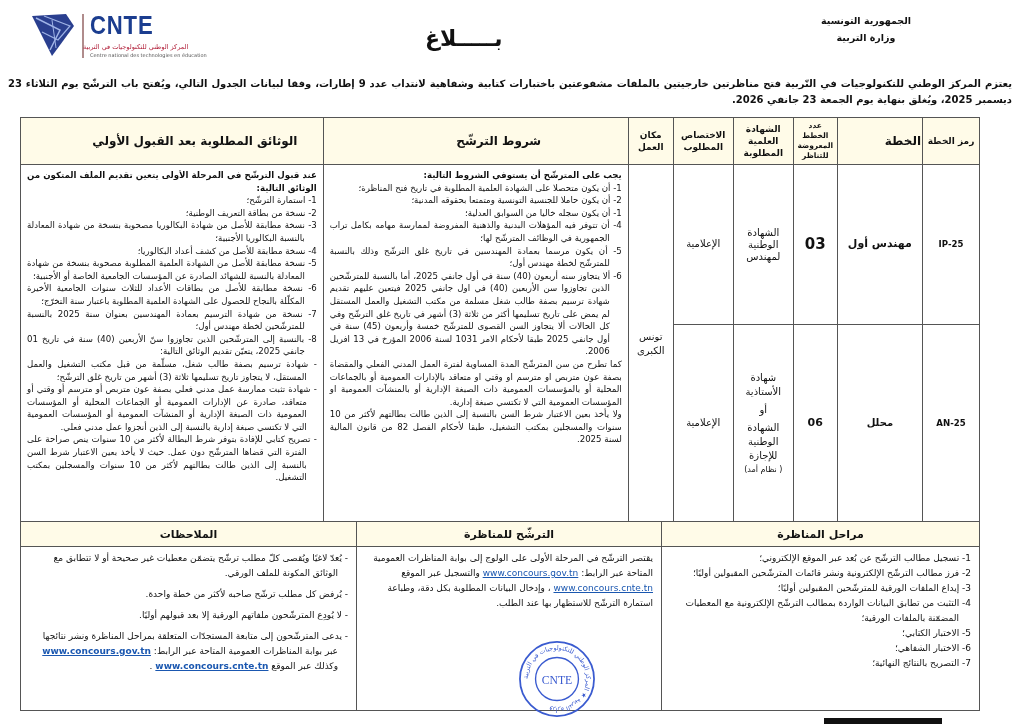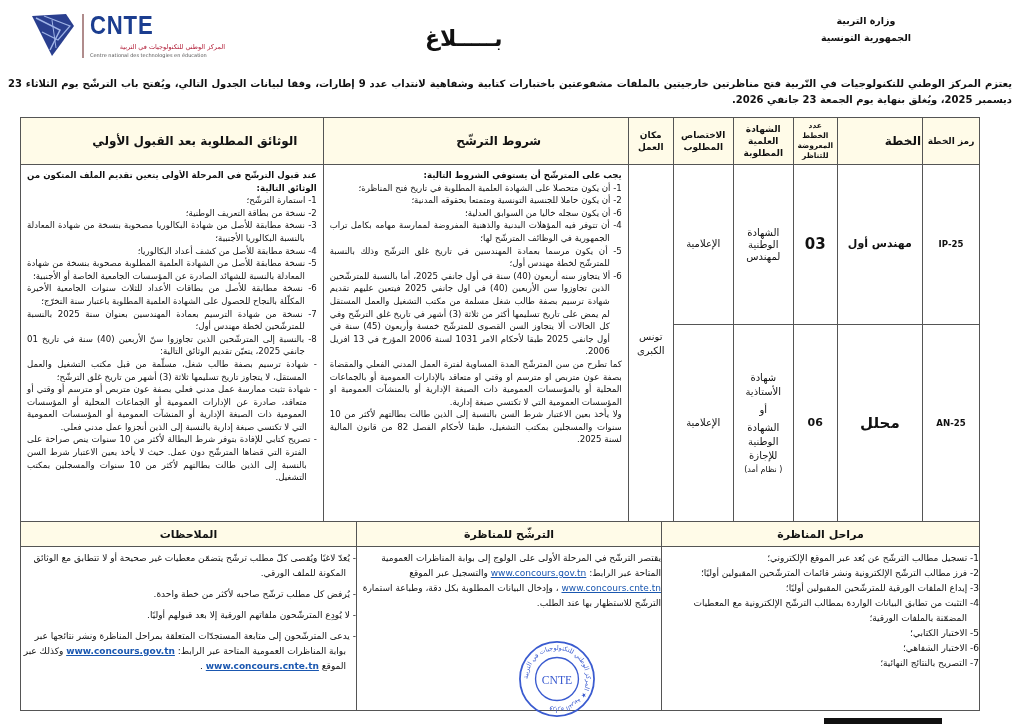--- a/index.html
+++ b/index.html
@@ -2,21 +2,21 @@
 <html><head>
 <meta charset="utf-8">
 <style>
   html, body { margin:0; padding:0; background:#ffffff; }
   body { width:1024px; height:724px; overflow:hidden; position:relative; font-family:"DejaVu Sans", sans-serif; color:#111; }
   
   .logo { position:absolute; left:30px; top:10px; width:210px; height:50px; }
   .logo svg { position:absolute; left:0; top:0; }
   .logo .sep { position:absolute; left:52px; top:4px; width:2px; height:44px; background:#b08c8c; }
   .logo .brand { position:absolute; left:60px; top:0px; font-family:"Liberation Sans", sans-serif; font-weight:bold; font-size:26px; color:#1b3d8f; letter-spacing:1px; transform:scaleX(0.85); transform-origin:left; }
-  .logo .sub-ar { position:absolute; left:65px; top:33px; font-size:6.5px; color:#b2203a; direction:rtl; width:130px; text-align:right; }
+  .logo .sub-ar { position:absolute; left:53px; top:33px; font-size:6.5px; color:#b2203a; direction:rtl; width:130px; text-align:left; }
   .logo .sub-fr { position:absolute; left:60px; top:42px; font-size:5px; color:#555; }
   .gov { position:absolute; right:58px; top:12px; text-align:center; font-size:9.5px; line-height:17px; font-weight:bold; direction:rtl; width:200px; }
   .title { position:absolute; left:425px; top:26px; width:150px; text-align:left; font-size:22px; font-weight:bold; direction:rtl; letter-spacing:2px; }
   .intro { position:absolute; left:8px; right:12px; top:76px; direction:rtl; font-size:10px; font-weight:bold; line-height:16px; text-align:justify; }
   
   table { border-collapse:collapse; position:absolute; direction:rtl; }
   td, th { border:1px solid #555; vertical-align:middle; }
   .hdr { background:#fffbe8; font-weight:bold; text-align:center; }
   #main { left:20px; top:117px; width:960px; }
   #main th { font-size:9px; line-height:12px; height:44px; font-weight:bold; }
@@ -25,21 +25,21 @@
   .c { text-align:center; }
   .cond, .docs { padding:4px 6px; text-align:justify; vertical-align:top !important; }
   .docs { vertical-align:top; }
   .u { }
   .b { font-weight:bold; }
   .li { padding-right:12px; text-indent:-12px; }
   .dash { padding-right:10px; text-indent:-10px; }
   
   #bottom { left:20px; top:521px; width:960px; }
   #bottom th { font-size:11px; height:22px; }
-  #bottom td { font-size:9px; line-height:15px; vertical-align:top; padding:4px 0; }
+  #bottom td { font-size:9px; line-height:15px; vertical-align:top; padding:4px 8px; }
   .link { color:#1a57b0; text-decoration:underline; direction:ltr; unicode-bidi:embed; }
   .stamp { position:absolute; left:518px; top:640px; width:78px; height:78px; }
   .footer-bar { position:absolute; left:824px; top:718px; width:118px; height:6px; background:#111; }
 </style>
 </head>
 <body>
 
 <div class="logo">
   <svg width="50" height="50" viewBox="0 0 50 50">
     <polygon points="2,6 36,4 44,16 22,46" fill="#2a3f8f"></polygon>
@@ -47,22 +47,22 @@
     <polyline points="14,6 40,16 28,30 12,22" stroke="#9fb3e6" stroke-width="1.2" fill="none"></polyline>
     <line x1="22" y1="10" x2="26" y2="38" stroke="#9fb3e6" stroke-width="1"></line>
   </svg>
   <div class="sep"></div>
   <div class="brand">CNTE</div>
   <div class="sub-ar">المركز الوطني للتكنولوجيات في التربية</div>
   <div class="sub-fr">Centre national des technologies en éducation</div>
 </div>
 
 <div class="gov">
+  <div>الجمهورية التونسية</div>
   <div>وزارة التربية</div>
-  <div>الجمهورية التونسية</div>
 </div>
 
 <div class="title">بـــــلاغ</div>
 
 <div class="intro">يعتزم المركز الوطني للتكنولوجيات في التّربية فتح مناظرتين خارجيتين بالملفات مشفوعتين باختبارات كتابية وشفاهية لانتداب عدد 9 إطارات، وفقا لبيانات الجدول التالي، ويُفتح باب الترشّح يوم الثلاثاء 23 ديسمبر 2025، ويُغلق بنهاية يوم الجمعة 23 جانفي 2026.</div>
 
 <table id="main">
   <colgroup>
     <col style="width:57px">
       <col style="width:50px">
@@ -88,21 +88,21 @@
     <td class="c b">IP-25</td>
     <td class="c b" style="font-size:11px">مهندس أول</td>
     <td class="c b" style="font-size:15px">03</td>
     <td class="c" style="font-size:10px;line-height:12px;padding:0 6px">الشهادة الوطنية لمهندس</td>
     <td class="c" style="font-size:10px">الإعلامية</td>
     <td class="c" rowspan="2" style="font-size:10px;line-height:14px">تونس الكبرى</td>
     <td class="cond" rowspan="2">
       <div class="b">يجب على المترشّح أن يستوفي الشروط التالية:</div>
       <div class="li">1- أن يكون متحصلا على الشهادة العلمية المطلوبة في تاريخ فتح المناظرة؛</div>
       <div class="li">2- أن يكون حاملا للجنسية التونسية ومتمتعا بحقوقه المدنية؛</div>
-      <div class="li">6- أن يكون سجله خاليا من السوابق العدلية؛</div>
+      <div class="li">1- أن يكون سجله خاليا من السوابق العدلية؛</div>
       <div class="li">4- أن تتوفر فيه المؤهلات البدنية والذهنية المفروضة لممارسة مهامه بكامل تراب الجمهورية في الوظائف المترشّح لها؛</div>
       <div class="li"><span>5- أن يكون مرسما بعمادة المهندسين في تاريخ غلق الترشّح وذلك </span><span class="u">بالنسبة للمترشّح لخطة مهندس أول؛</span></div>
       <div class="li">6- ألا يتجاوز سنه أربعون (40) سنة في أول جانفي 2025، أما بالنسبة للمترشّحين الذين تجاوزوا سن الأربعين (40) في اول جانفي 2025 فيتعين عليهم تقديم شهادة ترسيم بصفة طالب شغل مسلمة من مكتب التشغيل والعمل المستقل لم يمض على تاريخ تسليمها أكثر من ثلاثة (3) أشهر في تاريخ غلق الترشّح وفي كل الحالات ألا يتجاوز السن القصوى للمترشّح خمسة وأربعون (45) سنة في أول جانفي 2025 طبقا لأحكام الامر 1031 لسنة 2006 المؤرخ في 13 افريل 2006.</div>
       <div>كما تطرح من سن المترشّح المدة المساوية لفترة العمل المدني الفعلي والمقضاة بصفة عون متربص او مترسم او وقتي او متعاقد بالإدارات العمومية أو بالجماعات المحلية أو بالمؤسسات العمومية ذات الصبغة الإدارية أو بالمنشآت العمومية او المؤسسات العمومية التي لا تكتسي صبغة إدارية.</div>
       <div class="u">ولا يأخذ بعين الاعتبار شرط السن بالنسبة إلى الذين طالت بطالتهم لأكثر من 10 سنوات والمسجلين بمكتب التشغيل، طبقا لأحكام الفصل 82 من قانون المالية لسنة 2025.</div>
     </td>
     <td class="docs" rowspan="2">
       <div class="b"><span class="u">عند قبول الترشّح</span><span> في المرحلة الأولى يتعين تقديم الملف المتكون من الوثائق التالية:</span></div>
       <div class="li">1- استمارة الترشّح؛</div>
       <div class="li">2- نسخة من بطاقة التعريف الوطنية؛</div>
@@ -112,21 +112,21 @@
       <div class="li"><span>6- نسخة </span><span class="u">مطابقة للأصل</span><span> من بطاقات الأعداد للثلاث سنوات الجامعية الأخيرة المكلّلة بالنجاح للحصول على الشهادة العلمية المطلوبة باعتبار سنة التخرّج؛</span></div>
       <div class="li"><span>7- نسخة من شهادة الترسيم بعمادة المهندسين بعنوان سنة 2025 </span><span class="u">بالنسبة للمترشّحين لخطة مهندس أول؛</span></div>
       <div class="li">8- بالنسبة إلى المترشّحين الذين تجاوزوا سنّ الأربعين (40) سنة في تاريخ 01 جانفي 2025، يتعيّن تقديم الوثائق التالية:</div>
       <div class="dash">- شهادة ترسيم بصفة طالب شغل، مسلّمة من قبل مكتب التشغيل والعمل المستقل، لا يتجاوز تاريخ تسليمها ثلاثة (3) أشهر من تاريخ غلق الترشّح؛</div>
       <div class="dash"><span>- شهادة تثبت ممارسة عمل مدني فعلي بصفة عون متربص أو مترسم أو وقتي أو متعاقد، صادرة عن الإدارات العمومية أو الجماعات المحلية أو المؤسسات العمومية ذات الصبغة الإدارية أو المنشآت العمومية أو المؤسسات العمومية التي لا تكتسي صبغة إدارية </span><span class="u">بالنسبة إلى الذين أنجزوا عمل مدني فعلي.</span></div>
       <div class="dash"><span>- تصريح كتابي للإفادة بتوفر شرط البطالة لأكثر من 10 سنوات ينص صراحة على الفترة التي قضاها المترشّح دون عمل. حيث لا يأخذ بعين الاعتبار شرط السن </span><span class="u">بالنسبة إلى الذين طالت بطالتهم لأكثر من 10 سنوات والمسجلين بمكتب التشغيل.</span></div>
     </td>
   </tr>
   <tr style="height:198px">
     <td class="c b">AN-25</td>
-    <td class="c b" style="font-size:15px">محلل</td>
+    <td class="c b" style="font-size:10px">محلل</td>
     <td class="c b" style="font-size:11px">06</td>
     <td class="c" style="font-size:10px;line-height:14px;padding:0 6px">
       <div>شهادة الأستاذية</div>
       <div class="u" style="margin:4px 0">أو</div>
       <div>الشهادة الوطنية للإجازة</div>
       <div style="font-size:8px">( نظام أمد)</div>
     </td>
     <td class="c" style="font-size:10px">الإعلامية</td>
   </tr>
 </tbody>

